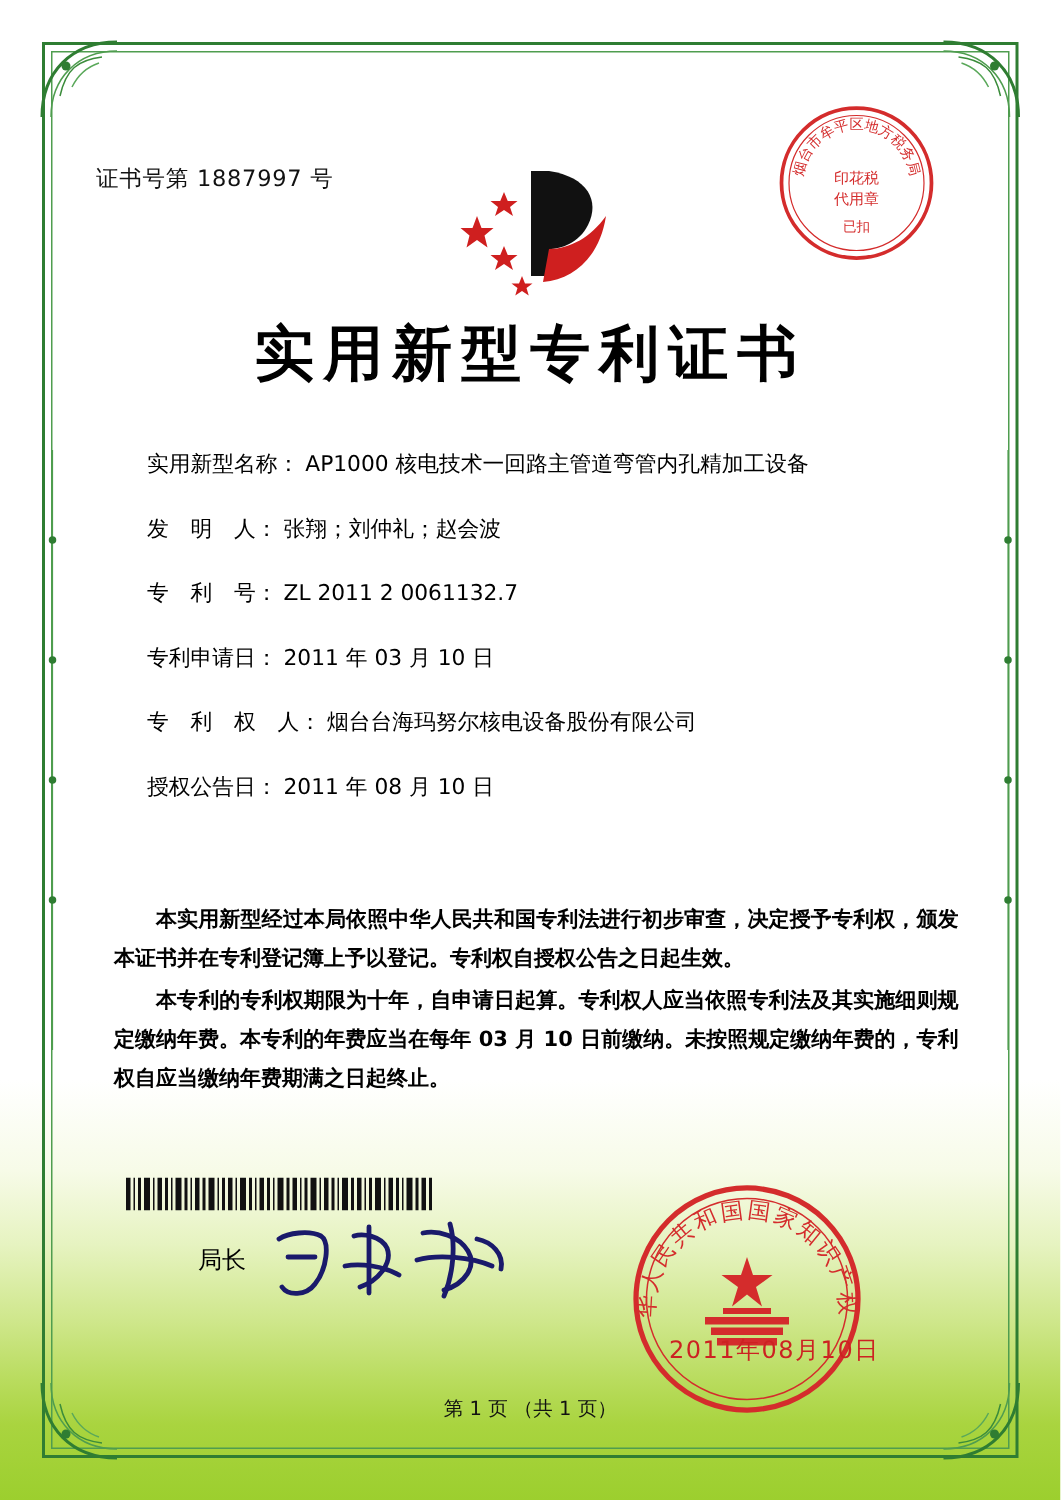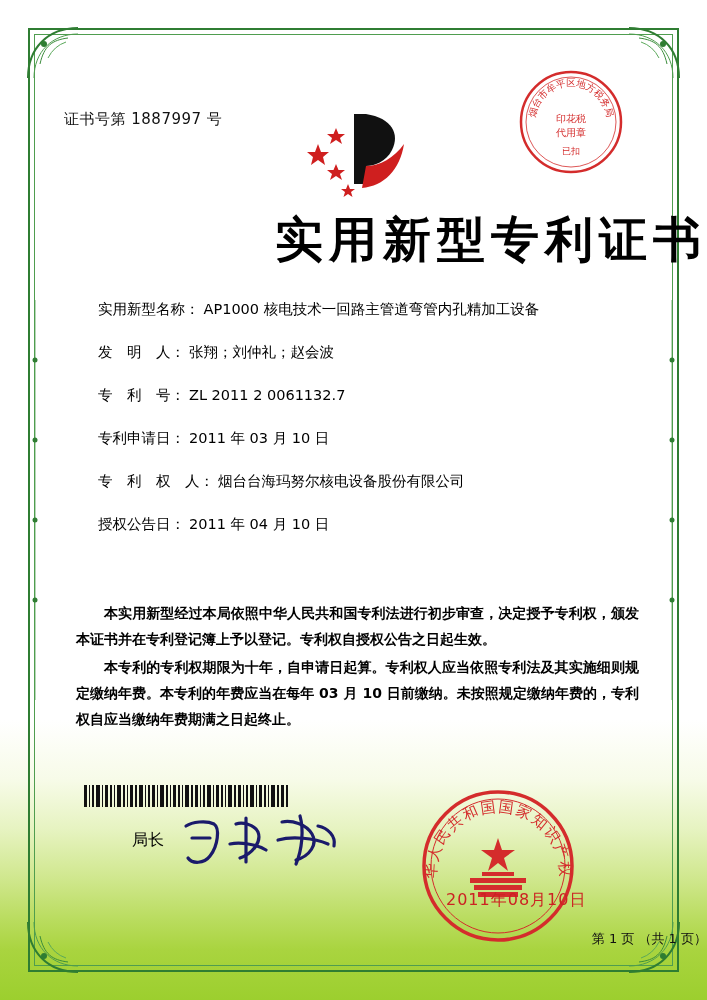--- a/index.html
+++ b/index.html
@@ -85,24 +85,24 @@
     top: 68px;
     width: 108px;
     height: 108px;
   }
 
   .title {
     position: absolute;
     left: 0;
     right: 0;
     top: 208px;
-    text-align: right;
+    text-align: center;
     font-family: "DejaVu Serif", serif;
     font-weight: bold;
-    font-size: 48px;
+    font-size: 40px;
     letter-spacing: 6px;
     color: #000;
   }
 
   .fields {
     position: absolute;
     left: 76px;
     top: 300px;
     right: 70px;
   }
@@ -172,21 +172,21 @@
     font-size: 16px;
     color: #cc2222;
     font-family: "DejaVu Sans", sans-serif;
     letter-spacing: 1px;
   }
 
   .pagefoot {
     position: absolute;
     left: 0; right: 0;
     top: 930px;
-    text-align: right;
+    text-align: center;
     font-size: 13px;
     color: #111;
   }
 </style>
 </head>
 <body>
 
 <div class="page">
 
   <div class="frame-outer"></div>
@@ -303,21 +303,21 @@
     <div class="field-row">
       <span class="field-label">专利申请日：</span>
       <span class="field-value">2011 年 03 月 10 日</span>
     </div>
     <div class="field-row">
       <span class="field-label">专　利　权　人：</span>
       <span class="field-value">烟台台海玛努尔核电设备股份有限公司</span>
     </div>
     <div class="field-row">
       <span class="field-label">授权公告日：</span>
-      <span class="field-value">2011 年 04 月 10 日</span>
+      <span class="field-value">2011 年 08 月 10 日</span>
     </div>
   </div>
 
   <div class="paras">
     <p class="para">本实用新型经过本局依照中华人民共和国专利法进行初步审查，决定授予专利权，颁发本证书并在专利登记簿上予以登记。专利权自授权公告之日起生效。</p>
     <p class="para">本专利的专利权期限为十年，自申请日起算。专利权人应当依照专利法及其实施细则规定缴纳年费。本专利的年费应当在每年 03 月 10 日前缴纳。未按照规定缴纳年费的，专利权自应当缴纳年费期满之日起终止。</p>
   </div>
 
   <div class="barcode">
     <svg width="204" height="22" viewBox="0 0 204 22">

